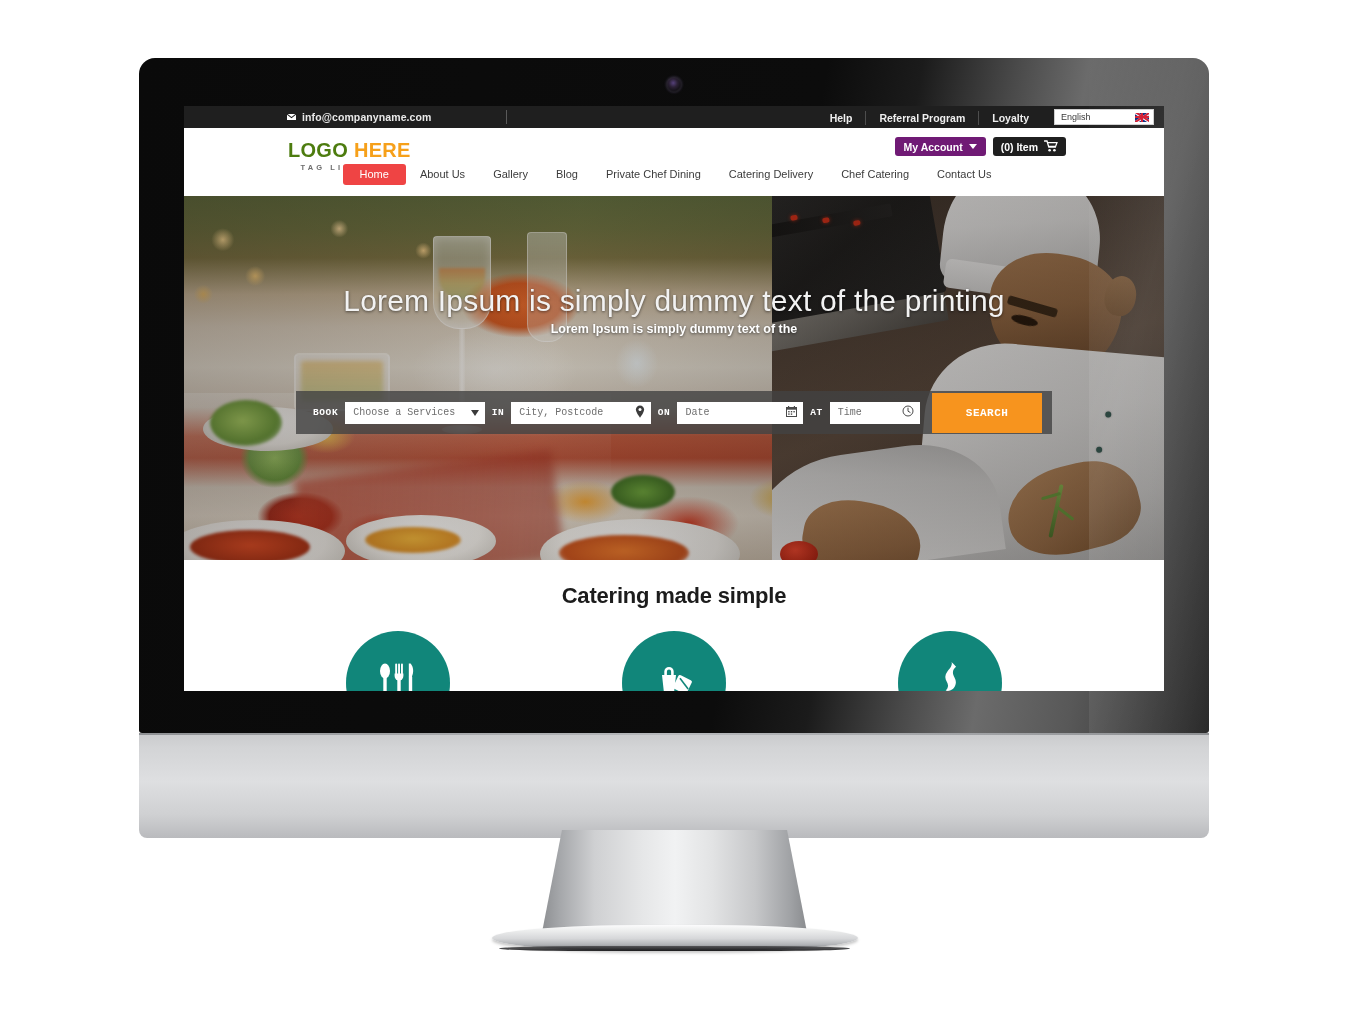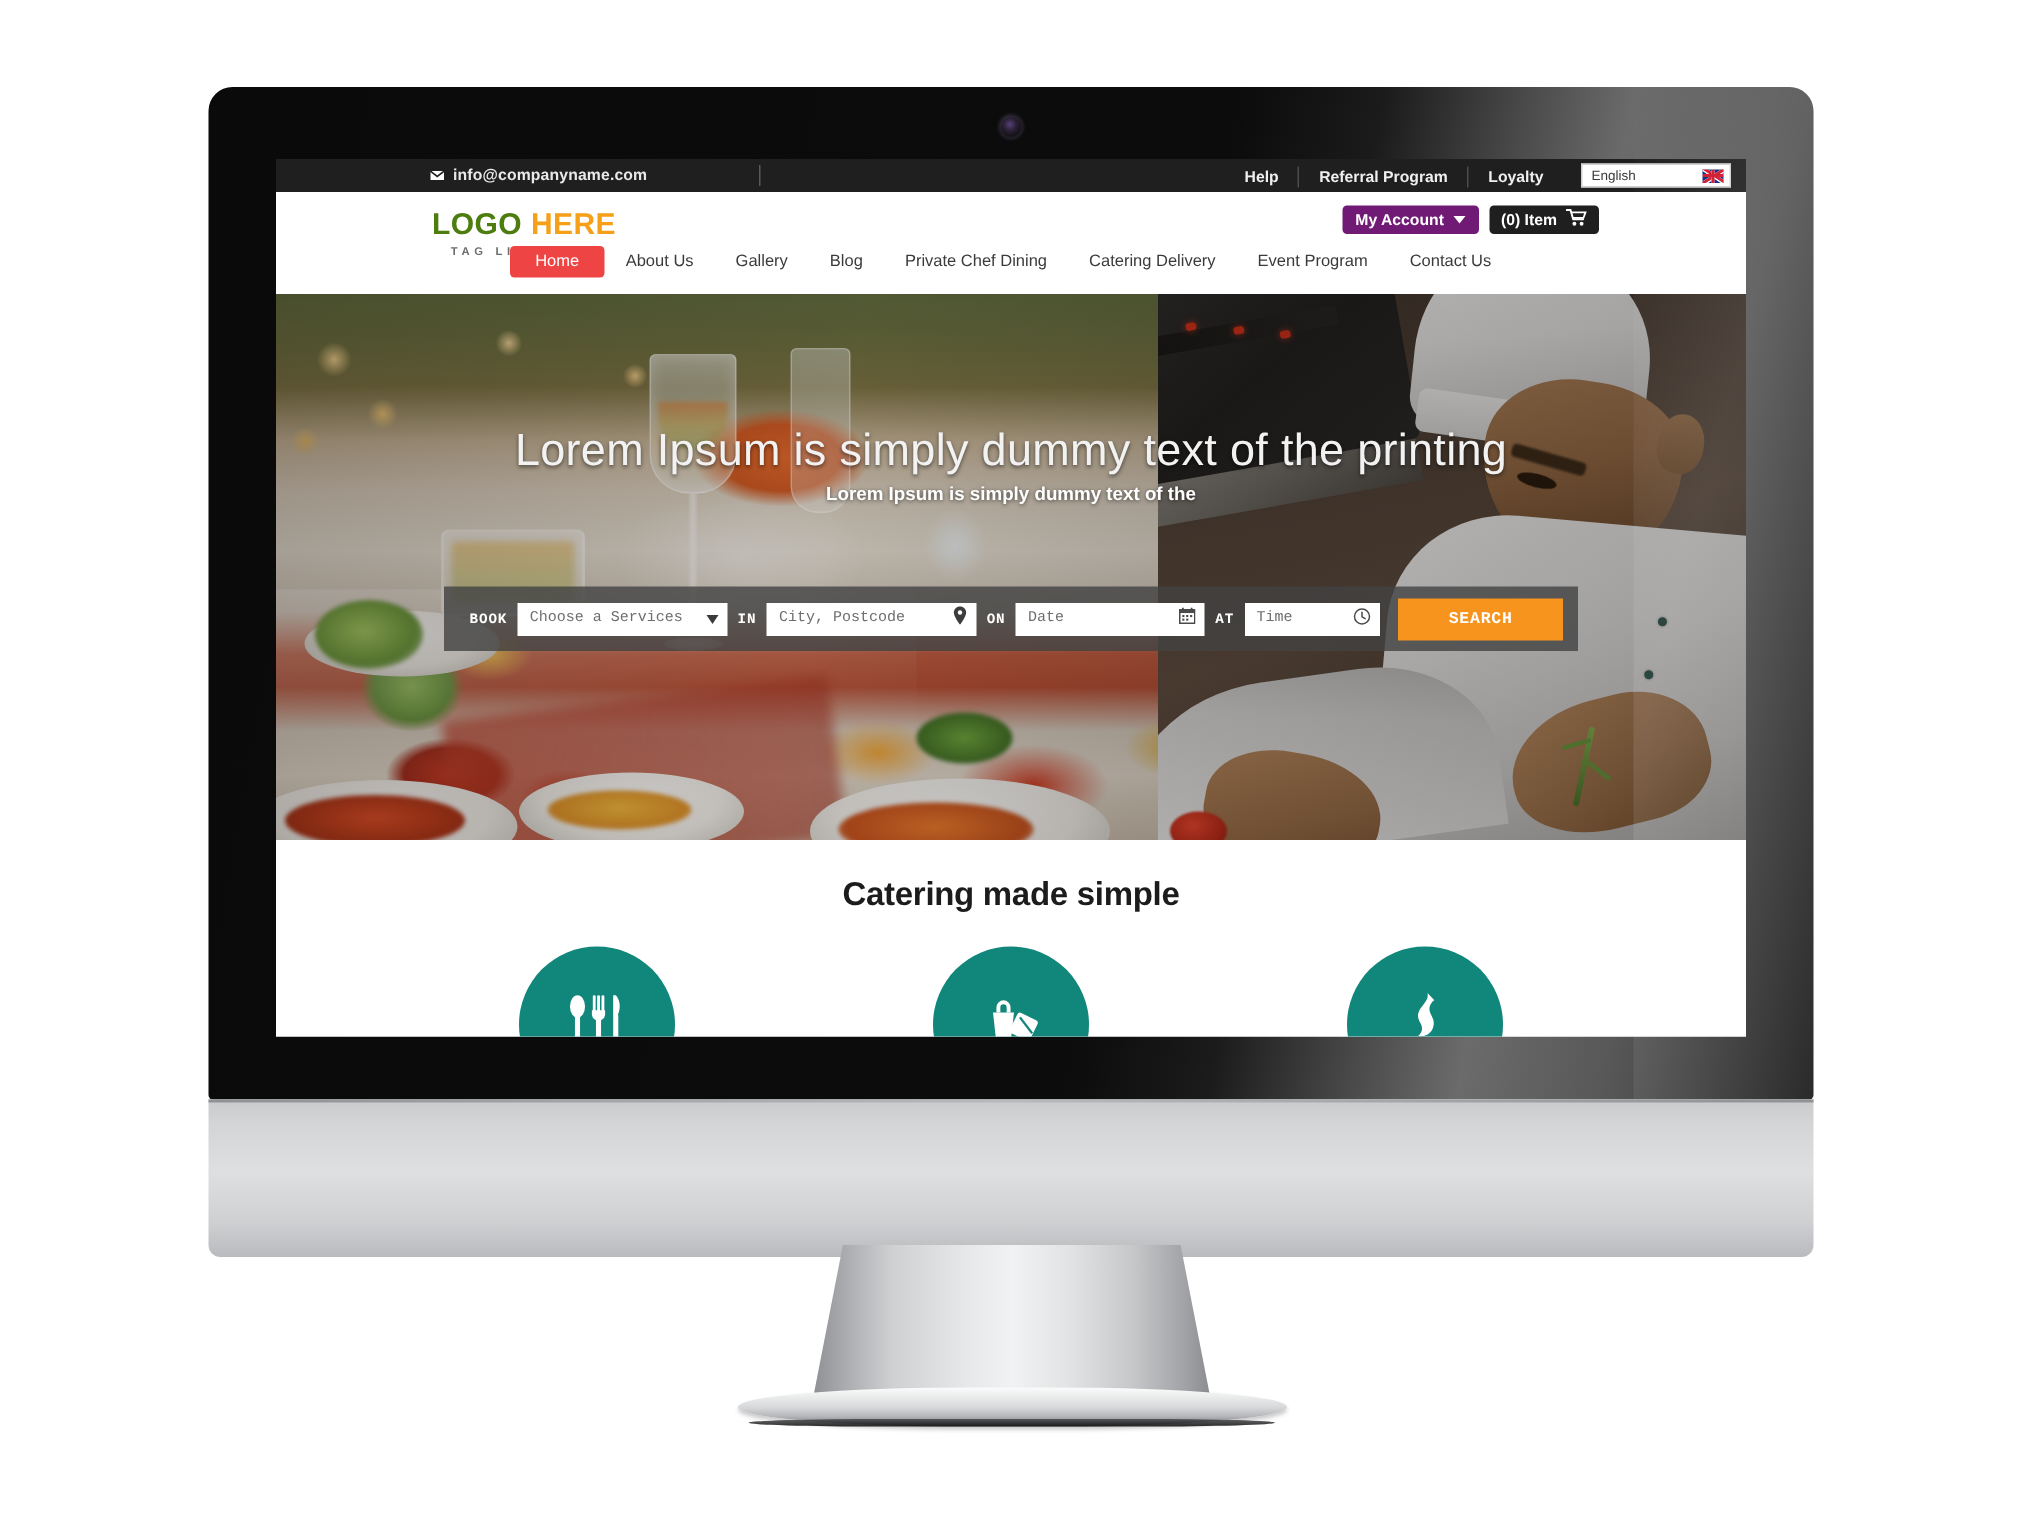--- a/index.html
+++ b/index.html
@@ -365,21 +365,21 @@
     padding:0 6px 0 8px; font-size:10px; color:#6e6e6e; position:relative;
     justify-content:space-between; cursor:text;
   }
   .f-service { width:142px;text-align:center; }
   .f-city { width:142px; }
   .f-date { width:128px; }
   .f-time { width:92px; }
   .sb-caret { width:0;height:0;border-left:4.5px solid transparent;border-right:4.5px solid transparent;border-top:6px solid #3a3a3a; }
   .btn-search {
     margin-left:12px; background:#f7941e; color:#fff; font-size:11px;
-    font-weight:700; letter-spacing:.5px; height:28px; width:112px;
+    font-weight:700; letter-spacing:.5px; height:40px; width:112px;
     display:flex; align-items:center; justify-content:center; cursor:pointer;
   }
 
   
   .section { background:#fff; position:relative; height:133px; }
   .sec-title {
     text-align:center; padding-top:23px; font-size:22px; font-weight:700; color:#1c1c1c;
     letter-spacing:-.2px;
   }
   .circles { display:flex; justify-content:center; gap:172px; margin-top:22px; }
@@ -457,21 +457,21 @@
           </div>
         </div>
 
         <div class="nav">
           <div class="nav-item active">Home</div>
           <div class="nav-item">About Us</div>
           <div class="nav-item">Gallery</div>
           <div class="nav-item">Blog</div>
           <div class="nav-item">Private Chef Dining</div>
           <div class="nav-item">Catering Delivery</div>
-          <div class="nav-item">Event Program</div>
+          <div class="nav-item">Chef Catering</div>
           <div class="nav-item">Contact Us</div>
         </div>
       </div>
 
       <div class="hero">
 
         <div class="photo-left">
           <div class="runner"></div>
           <div class="linen"></div>
           <div class="sqbowl"></div>

